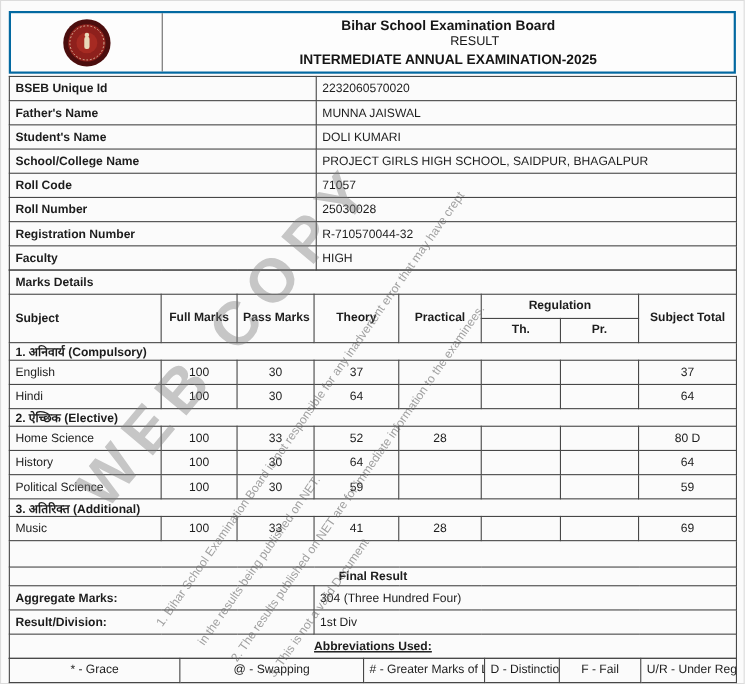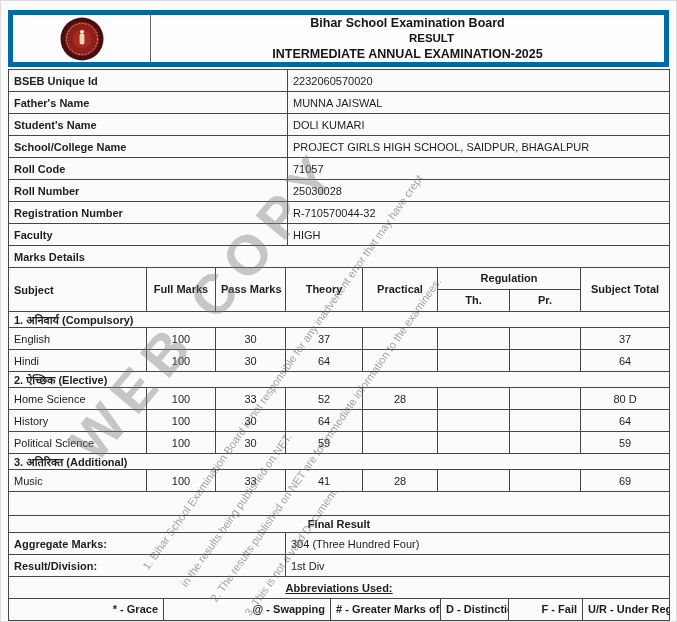--- a/index.html
+++ b/index.html
@@ -14,37 +14,37 @@
     background:#fbfbfb;
     overflow:hidden;
     box-shadow:inset 0 0 0 1px #dcdcdc;
   }
   .doc{position:absolute;left:8px;top:10px;width:661px;z-index:1;}
 
   
   .header-box{
     box-sizing:border-box;
     width:661px;height:57px;
-    border:5px solid #0369a1;
+    border:2px solid #0369a1;
     display:flex;align-items:stretch;
     background:#fdfdfd;
     margin-bottom:3px;
   }
   .logo-cell{
     width:137px;flex:0 0 137px;
     border-right:1px solid #6a6a6a;
     display:flex;align-items:center;justify-content:center;
   }
   .title-cell{
     flex:1;display:flex;flex-direction:column;
     align-items:center;justify-content:center;
     text-align:center;color:#151515;
   }
   .title-cell .line1{font-size:12.5px;font-weight:bold;line-height:1.3;}
-  .title-cell .line2{font-size:11.5px;font-weight:bold;line-height:1.3;margin-left:48px;}
+  .title-cell .line2{font-size:11.5px;font-weight:normal;line-height:1.3;margin-left:48px;}
   .title-cell .line3{font-size:12.5px;font-weight:bold;line-height:1.3;}
 
   
   table.t{
     border-collapse:collapse;
     width:661px;table-layout:fixed;
     background:transparent;
     margin-top:-1px;
     border-radius:26px;
   }
@@ -61,21 +61,21 @@
   }
   td.lbl{font-weight:bold;color:#121212;}
   td.c{text-align:center;}
   td.hdr{font-weight:bold;text-align:center;white-space:normal;line-height:1.2;}
   td.subj{padding-left:5px;}
   tr.group td{font-weight:bold;height:12px;font-size:11px;padding:0 5px;}
   tr.spacer td{height:21px;}
   tr.final-title td{font-weight:bold;height:14px;text-align:center;}
   td.pre{white-space:pre;}
   td.abbr{
-    font-weight:bold;text-align:right;white-space:normal;
+    font-weight:normal;text-align:center;white-space:normal;
     font-size:10.5px;line-height:1.2;height:33px;padding:2px 4px;
   }
   td.abbr-title{text-align:center;font-weight:bold;text-decoration:underline;}
   td.abbr-title span{text-decoration:underline;}
 
   
   .wm{position:absolute;inset:0;z-index:3;pointer-events:none;}
   .wm-big{
     position:absolute;left:103px;top:415px;
     font-size:56px;font-weight:bold;letter-spacing:10px;

